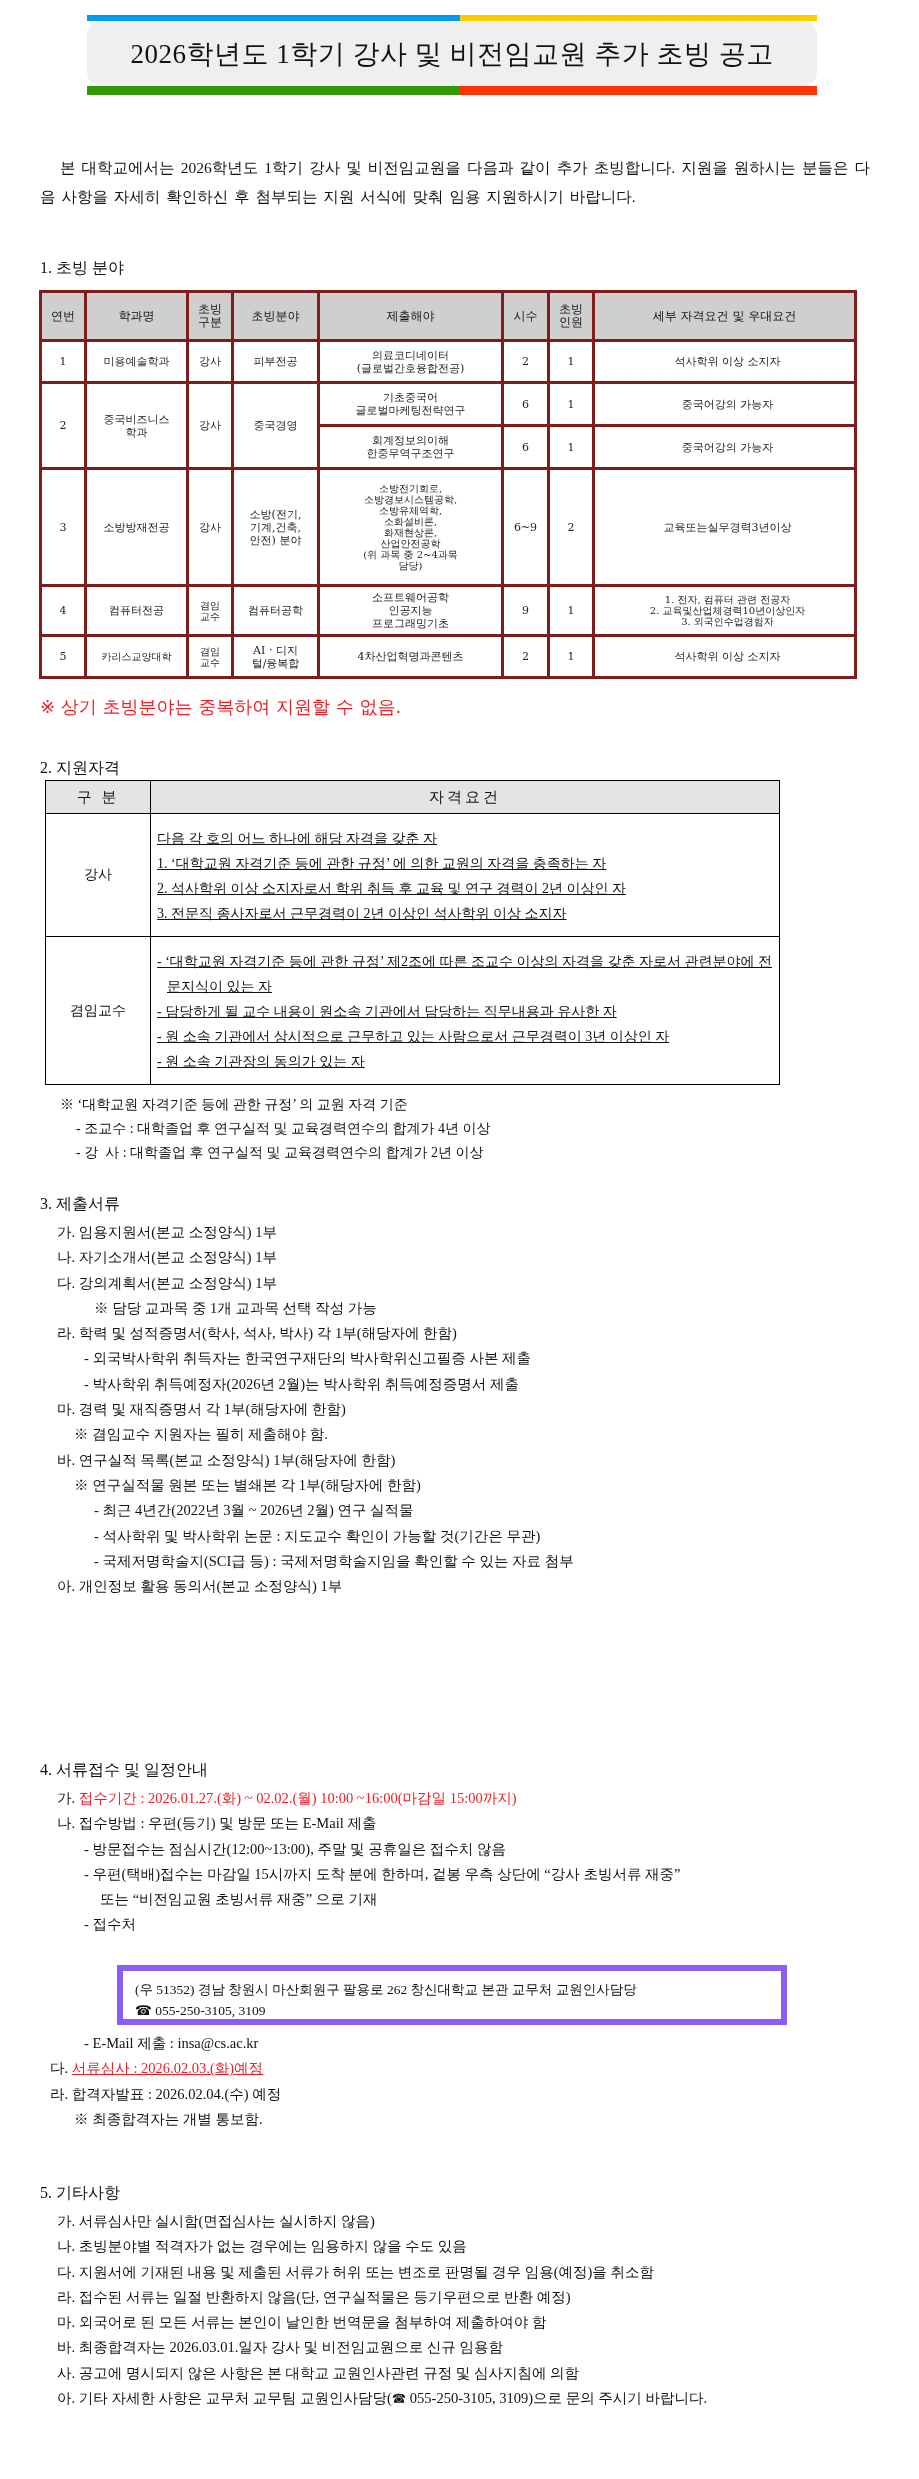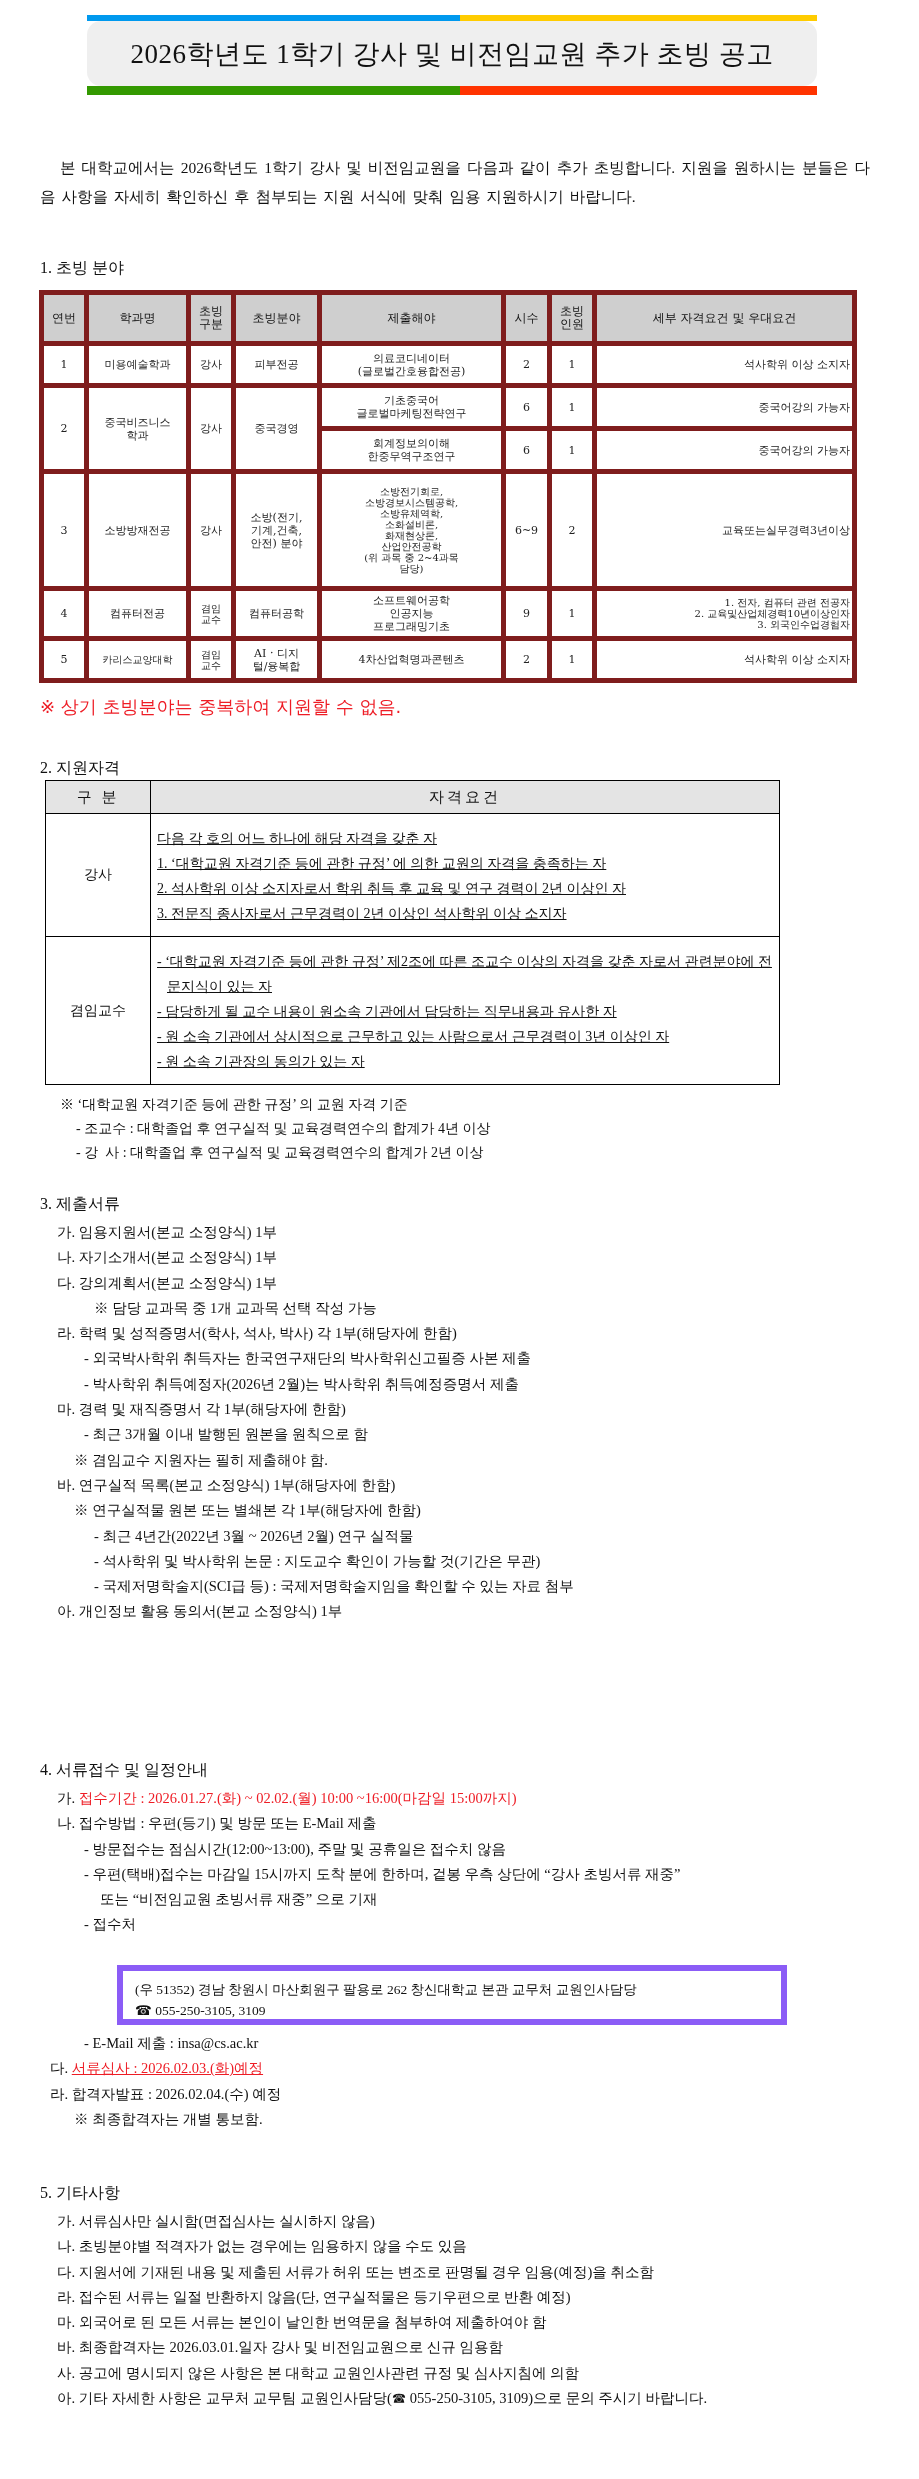--- a/index.html
+++ b/index.html
@@ -34,23 +34,23 @@
     position: absolute; left: 40px; font-family: "Liberation Serif", serif;
     font-size: 16px;
   }
 
   
   table { border-collapse: collapse; }
   .t1 {
     position: absolute; left: 39px; top: 290px; width: 818px;
     font-family: "DejaVu Serif", serif; font-size: 11px; color: #222;
   }
-  .t1 th, .t1 td { border: 5px solid #7f1d1d; text-align: center; vertical-align: middle; padding: 1px 2px; line-height: 13px; margin-top: 20px; }
+  .t1 th, .t1 td { border: 3px solid #7f1d1d; text-align: center; vertical-align: middle; padding: 1px 2px; line-height: 13px; margin-top: 20px; }
   .t1 th { background: #cfcfcf; font-weight: normal; font-size: 12px; height: 44px; color: #111; }
-  .t1 td.detail { text-align: right; padding-left: 8px; }
+  .t1 td.detail { text-align: center; padding-left: 8px; }
   .t1 td.small { font-size: 10px; line-height: 11px; }
 
   .red-note {
     position: absolute; left: 40px; top: 695px; color: #ee1c25;
     font-family: "DejaVu Sans", sans-serif; font-size: 18px;
   }
 
   
   .t2 {
     position: absolute; left: 45px; top: 780px; width: 735px;
@@ -249,21 +249,20 @@
 
 <div class="list" style="top:1220px">
   <span class="row ind1">가. 임용지원서(본교 소정양식) 1부</span>
   <span class="row ind1">나. 자기소개서(본교 소정양식) 1부</span>
   <span class="row ind1">다. 강의계획서(본교 소정양식) 1부</span>
   <span class="row ind4">※ 담당 교과목 중 1개 교과목 선택 작성 가능</span>
   <span class="row ind1">라. 학력 및 성적증명서(학사, 석사, 박사) 각 1부(해당자에 한함)</span>
   <span class="row ind3">- 외국박사학위 취득자는 한국연구재단의 박사학위신고필증 사본 제출</span>
   <span class="row ind3">- 박사학위 취득예정자(2026년 2월)는 박사학위 취득예정증명서 제출</span>
   <span class="row ind1">마. 경력 및 재직증명서 각 1부(해당자에 한함)</span>
-  <span class="row ind3">- 최근 3개월 이내 발행된 원본을 원칙으로 함</span>
   <span class="row ind2">※ 겸임교수 지원자는 필히 제출해야 함.</span>
   <span class="row ind1">바. 연구실적 목록(본교 소정양식) 1부(해당자에 한함)</span>
   <span class="row ind2">※ 연구실적물 원본 또는 별쇄본 각 1부(해당자에 한함)</span>
   <span class="row ind4">- 최근 4년간(2022년 3월 ~ 2026년 2월) 연구 실적물</span>
   <span class="row ind4">- 석사학위 및 박사학위 논문 : 지도교수 확인이 가능할 것(기간은 무관)</span>
   <span class="row ind4">- 국제저명학술지(SCI급 등) : 국제저명학술지임을 확인할 수 있는 자료 첨부</span>
   <span class="row ind1">아. 개인정보 활용 동의서(본교 소정양식) 1부</span>
 </div>
 
 <div class="section-heading" style="top:1760px">4. 서류접수 및 일정안내</div>

